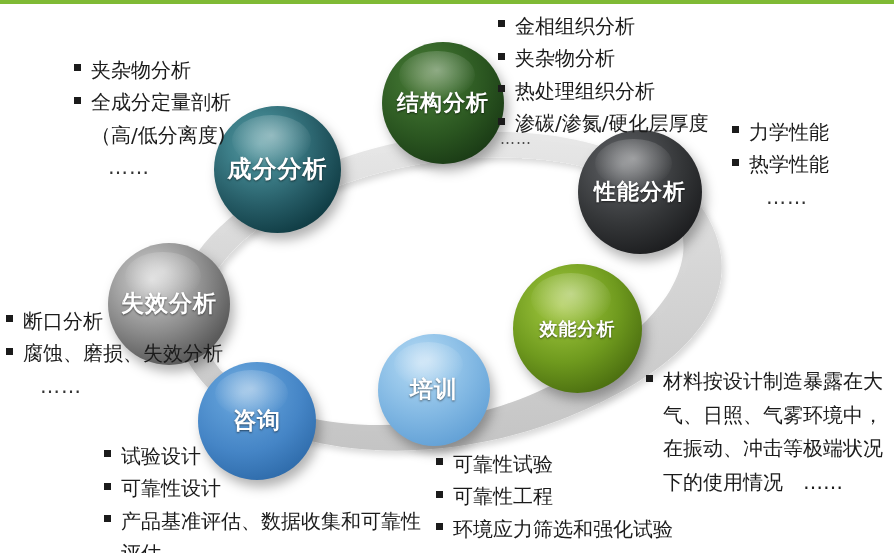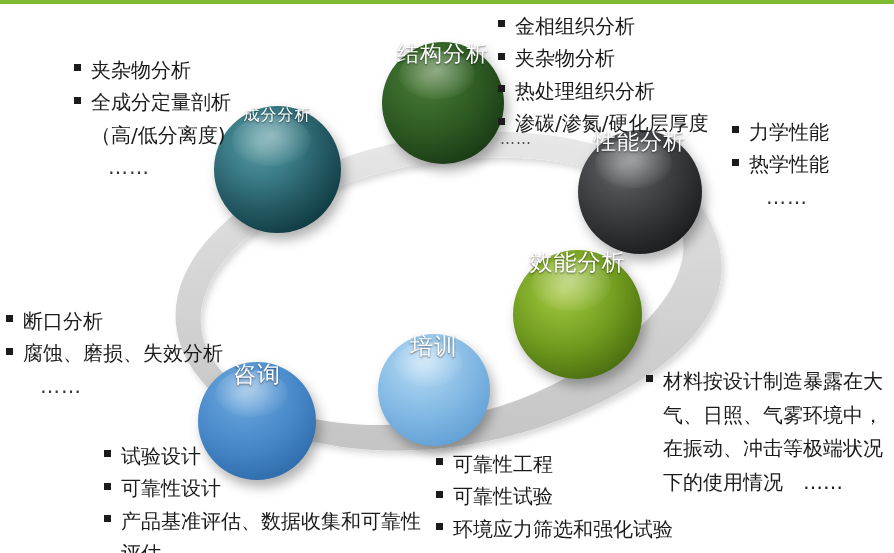--- a/index.html
+++ b/index.html
@@ -24,58 +24,58 @@
   
   .ribbon-wrap{
     position:absolute;left:0;top:0;width:894px;height:553px;
     pointer-events:none;
   }
 
   
   .sphere{
     position:absolute;
     border-radius:50%;
-    display:flex;justify-content:center;
+    display:flex;align-items:center;justify-content:center;
     color:#ffffff;
-    font-weight:normal;
+    font-weight:bold;
     letter-spacing:1px;
     text-align:center;
     line-height:1.1;
     box-sizing:border-box;
     text-shadow:0 1px 2px rgba(0,0,0,.55);
     filter:drop-shadow(4px 7px 6px rgba(0,0,0,.30));
   }
   .sphere .lbl{position:relative;z-index:3;}
   .sphere::after{
     
     content:"";position:absolute;
     left:14%;top:7%;width:62%;height:40%;
     border-radius:50%;
     background:radial-gradient(ellipse at 50% 40%, rgba(255,255,255,.40) 0%, rgba(255,255,255,.12) 55%, rgba(255,255,255,0) 78%);
     z-index:2;pointer-events:none;
   }
 
   
   #sp-chengfen{
-    left:214px;top:106px;width:127px;height:127px;font-size:16px;
+    left:214px;top:106px;width:127px;height:127px;font-size:24px;
     background:
       radial-gradient(circle at 36% 30%, #5c9ba3 0%, #3d7f89 26%, #265c66 52%, #123f47 76%, #0a2b31 100%);
   }
   #sp-jiegou{
     left:382px;top:42px;width:122px;height:122px;font-size:22px;
     background:
       radial-gradient(circle at 36% 30%, #4d7a3a 0%, #3a6b2c 25%, #2a5520 52%, #1b3c16 78%, #12280f 100%);
   }
   #sp-xingneng{
     left:578px;top:130px;width:124px;height:124px;font-size:22px;
     background:
       radial-gradient(circle at 36% 28%, #6d6f72 0%, #4c4e51 24%, #343638 50%, #1d1e20 78%, #121314 100%);
   }
   #sp-xiaoneng{
-    left:513px;top:250px;width:129px;height:129px;font-size:23px;
+    left:513px;top:264px;width:129px;height:129px;font-size:18px;
     background:
       radial-gradient(circle at 38% 32%, #a7c84a 0%, #8cb531 22%, #6f9a1e 48%, #4e7211 76%, #3a570c 100%);
   }
   #sp-shixiao{
     left:108px;top:243px;width:122px;height:122px;font-size:23px;
     background:
       radial-gradient(circle at 36% 30%, #d8d8d8 0%, #b2b2b2 22%, #8c8c8c 46%, #5d5d5d 74%, #3b3b3b 100%);
   }
   #sp-zixun{
     left:198px;top:362px;width:118px;height:118px;font-size:23px;
@@ -179,20 +179,23 @@
   </div>
 
   <div class="sphere" id="sp-peixun">
     <span class="lbl">培训</span>
   </div>
 
   <div class="sphere" id="sp-zixun">
     <span class="lbl">咨询</span>
   </div>
 
+  <div class="sphere" id="sp-shixiao">
+    <span class="lbl">失效分析</span>
+  </div>
 
   <div class="tblock" id="tb-chengfen">
     <div class="li"><span>夹杂物分析</span></div>
     <div class="li"><span>全成分定量剖析</span></div>
     <div class="cont">（高/低分离度)</div>
     <div class="dots">……</div>
   </div>
 
   <div class="tblock" id="tb-jiegou">
     <div class="li"><span>金相组织分析</span></div>
@@ -214,22 +217,22 @@
     <div class="dots">……</div>
   </div>
 
   <div class="tblock wrap" id="tb-zixun">
     <div class="li"><span>试验设计</span></div>
     <div class="li"><span>可靠性设计</span></div>
     <div class="li"><span>产品基准评估、数据收集和可靠性评估</span></div>
   </div>
 
   <div class="tblock" id="tb-peixun">
+    <div class="li"><span>可靠性试验</span></div>
     <div class="li"><span>可靠性工程</span></div>
-    <div class="li"><span>可靠性试验</span></div>
     <div class="li"><span>环境应力筛选和强化试验</span></div>
   </div>
 
   <div class="tblock wrap" id="tb-xiaoneng">
     <div class="li"><span>材料按设计制造暴露在大气、日照、气雾环境中，在振动、冲击等极端状况下的使用情况　……</span></div>
   </div>
 
 </div>
 
 </body></html>

